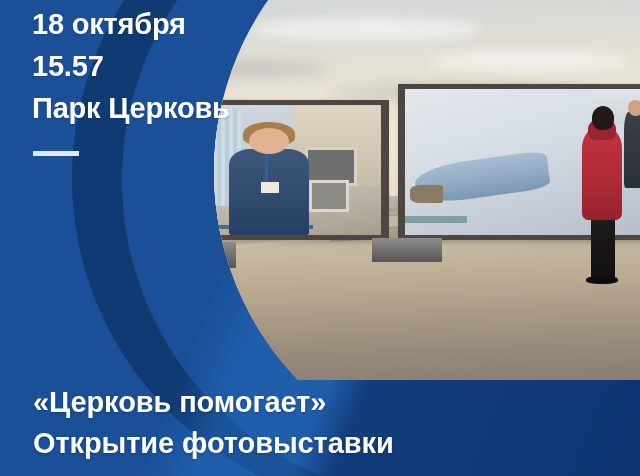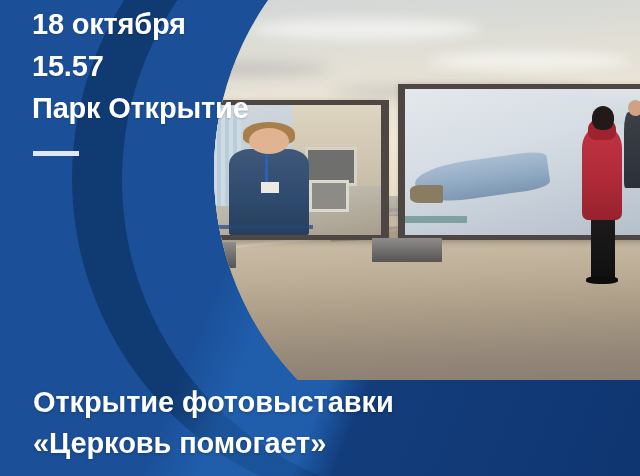--- a/index.html
+++ b/index.html
@@ -461,23 +461,23 @@
       <div class="visitor-coat"></div>
       <div class="visitor-hood"></div>
       <div class="visitor-head"></div>
 
     </div>
   </div>
 
   <div class="hdr">
     <span class="hdr-line">18 октября</span>
     <span class="hdr-line">15.57</span>
-    <span class="hdr-line">Парк Открытие</span>
+    <span class="hdr-line">Парк Церковь</span>
   </div>
 
   <div class="divider"></div>
 
   <div class="footer">
+    <span class="footer-line">«Церковь помогает»</span>
     <span class="footer-line">Открытие фотовыставки</span>
-    <span class="footer-line">«Церковь помогает»</span>
   </div>
 
 </div>
 
 </body></html>

